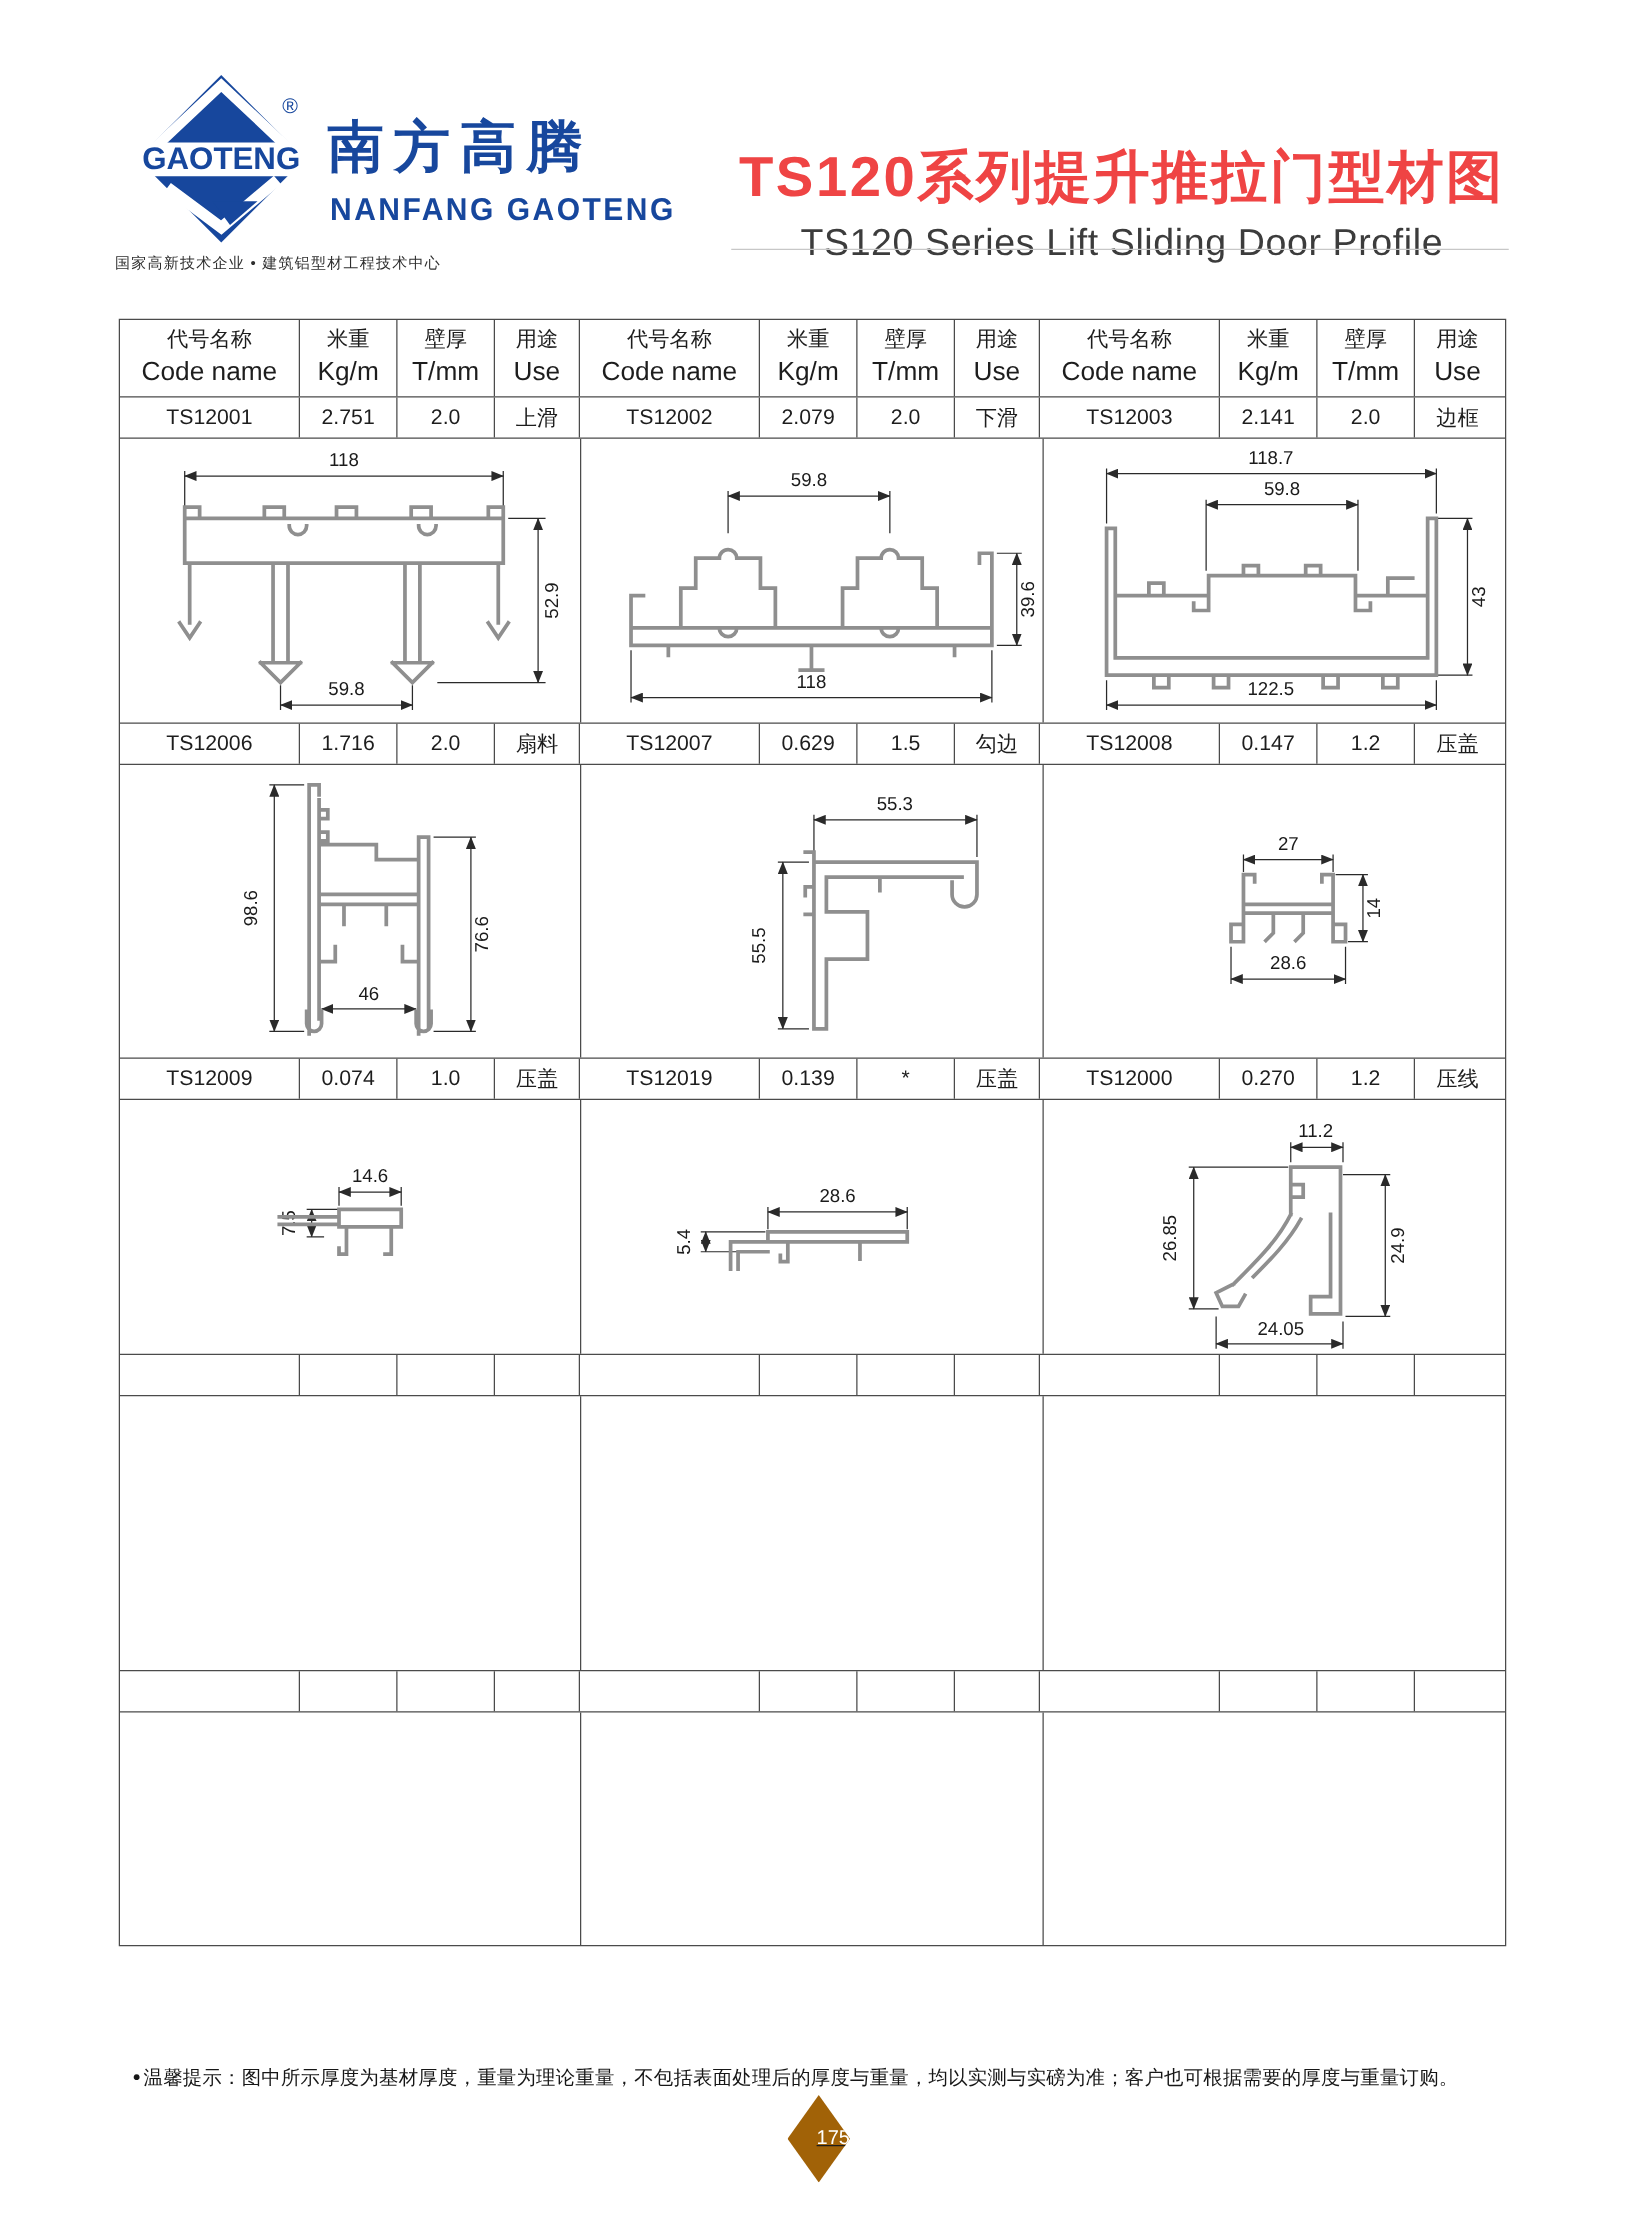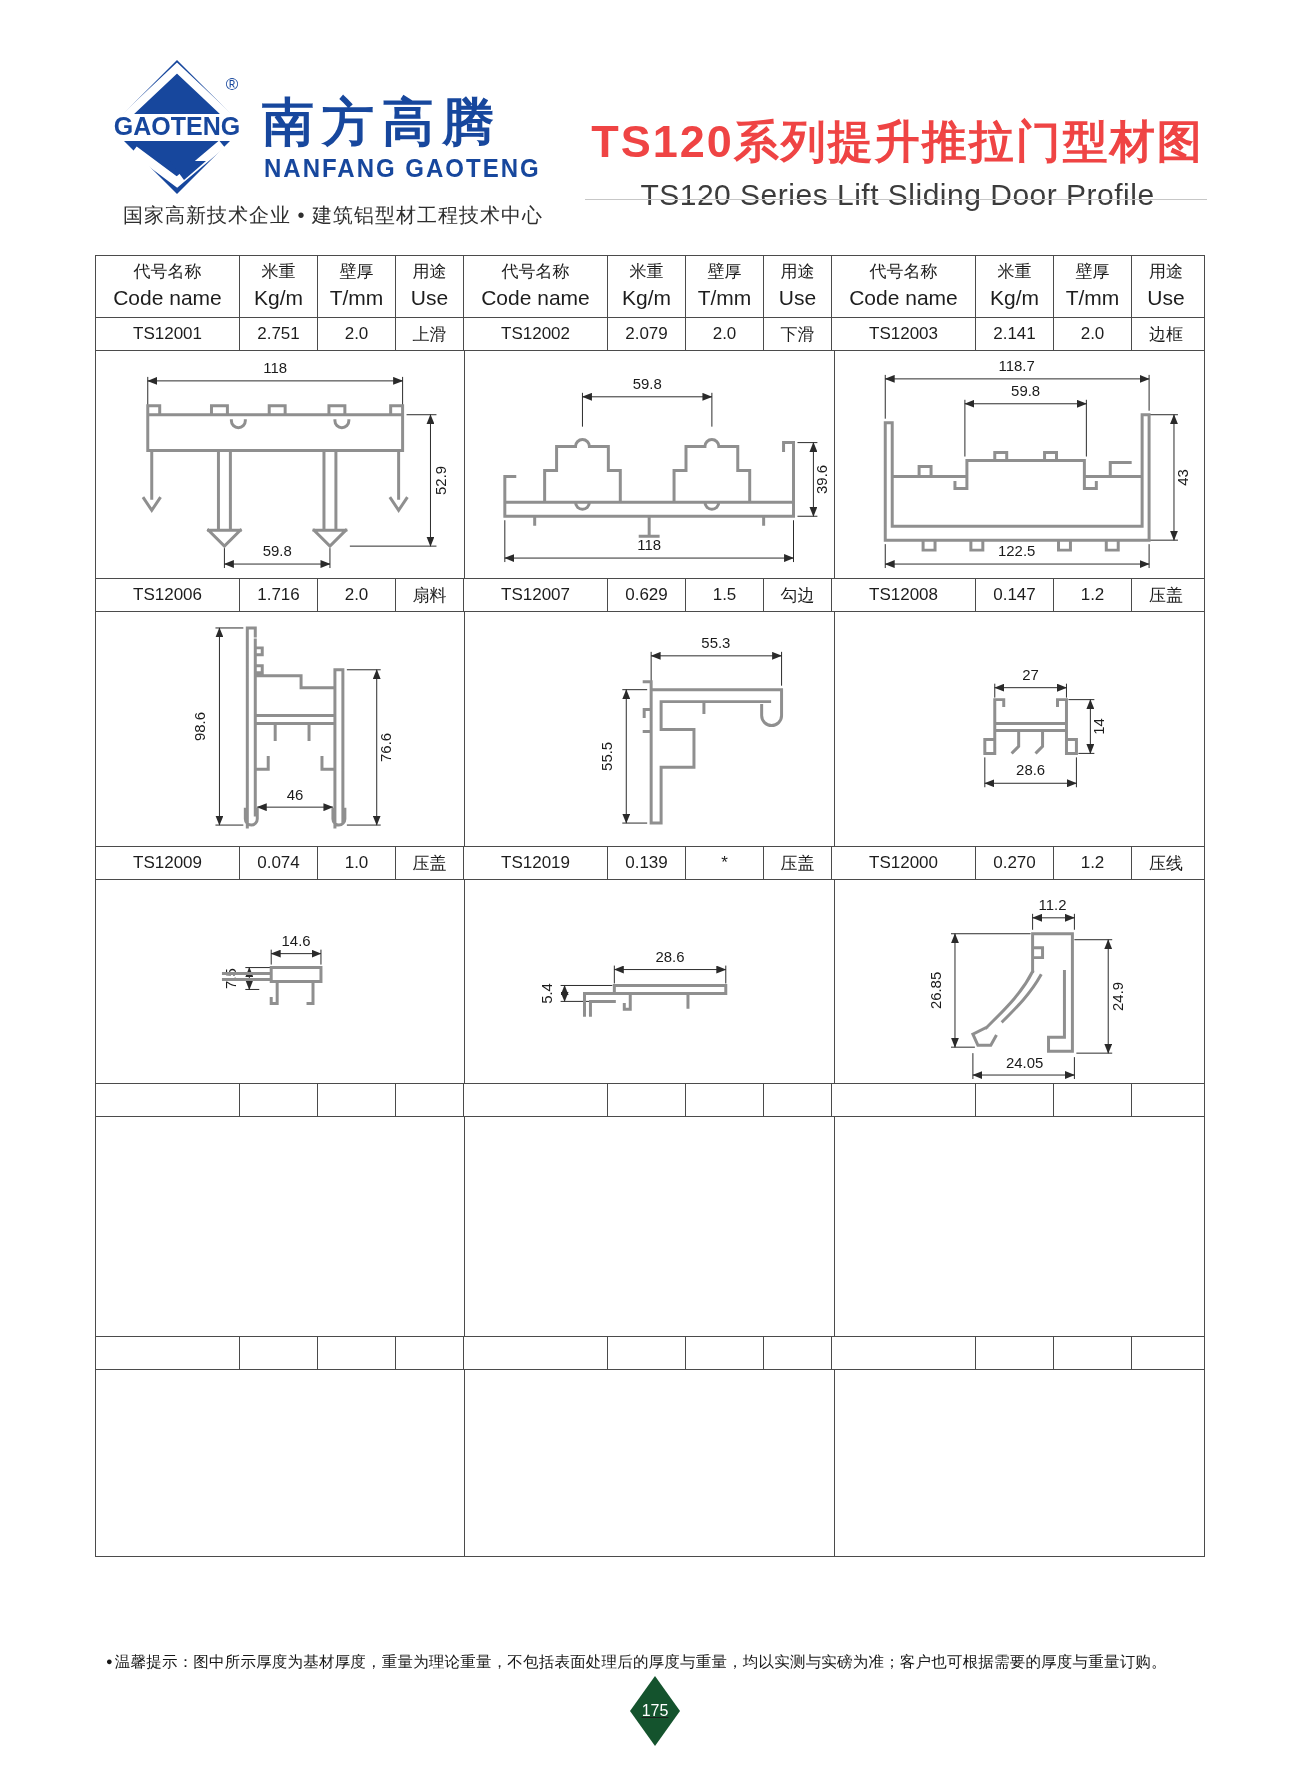--- a/index.html
+++ b/index.html
@@ -1,24 +1,24 @@
 <!DOCTYPE html>
 <html><head>
 <meta charset="utf-8">
 <style>
   html,body{margin:0;padding:0;}
   body{width:1300px;height:1775px;position:relative;background:#ffffff;
        font-family:"Liberation Sans","DejaVu Sans",sans-serif;color:#1d1d1d;overflow:hidden;}
   
   .logo-svg{position:absolute;left:108px;top:58px;width:138px;height:138px;}
-  .brand-cn{position:absolute;left:262px;top:88px;width:280px;font-size:52px;font-weight:bold;
+  .brand-cn{position:absolute;left:262px;top:88px;width:280px;font-size:45px;font-weight:bold;
             color:#17479d;letter-spacing:8px;white-space:nowrap;}
   .brand-en{position:absolute;left:264px;top:155px;font-size:24px;font-weight:bold;color:#17479d;
             letter-spacing:2px;white-space:nowrap;transform:scaleY(1.05);}
-  .tagline{position:absolute;left:123px;top:202px;font-size:20px;color:#2e2e2e;letter-spacing:1px;white-space:nowrap;}
+  .tagline{position:absolute;left:92px;top:202px;font-size:12px;color:#2e2e2e;letter-spacing:1px;white-space:nowrap;}
   .title-wrap{position:absolute;left:585px;top:112px;width:625px;text-align:center;}
   .title-cn{font-size:45px;font-weight:bold;color:#ef4444;letter-spacing:2px;white-space:nowrap;}
   .title-en{margin-top:6px;font-size:30px;color:#3c3c3c;letter-spacing:0.5px;white-space:nowrap;}
   .title-rule{position:absolute;left:585px;top:199px;width:622px;height:1px;background:#c7c7c7;}
   
   .table{position:absolute;left:95px;top:255px;width:1110px;border:1.5px solid #4b4b4b;box-sizing:border-box;}
   .row{display:flex;box-sizing:border-box;border-bottom:1.5px solid #4b4b4b;}
   .row.last{border-bottom:none;}
   .cell{box-sizing:border-box;border-right:1.5px solid #4b4b4b;display:flex;flex-direction:column;
         justify-content:center;align-items:center;text-align:center;overflow:hidden;}
@@ -35,22 +35,22 @@
   .dcell svg{width:100%;height:100%;display:block;}
   
   .prof{stroke:#8f8f8f;stroke-width:3;fill:none;stroke-linecap:square;stroke-linejoin:miter;}
   .ext line{stroke:#2a2a2a;stroke-width:1;}
   .dline{stroke:#2a2a2a;stroke-width:1;marker-start:url(#arw);marker-end:url(#arw);}
   .dtxt{font:15px "Liberation Sans","DejaVu Sans",sans-serif;fill:#1b1b1b;}
   
   .note{position:absolute;left:106px;top:1652px;width:1102px;font-size:15.5px;color:#161616;
         letter-spacing:0.2px;white-space:nowrap;}
   .note .bullet{font-size:11px;vertical-align:2px;padding-right:2px;}
-  .page-diamond{position:absolute;left:630px;top:1676px;width:50px;height:70px;background:#14532d;
-        clip-path:polygon(50% 0,100% 50%,50% 100%,0 50%);display:flex;align-items:center;justify-content:center;text-decoration:underline;}
+  .page-diamond{position:absolute;left:630px;top:1676px;width:50px;height:70px;background:#a16207;
+        clip-path:polygon(50% 0,100% 50%,50% 100%,0 50%);display:flex;align-items:center;justify-content:flex-end;text-decoration:underline;}
   .page-diamond span{color:#ffffff;font-size:16px;}
 </style>
 </head>
 <body>
 
 <svg width="0" height="0" style="position:absolute">
   <defs>
     <marker id="arw" viewBox="0 0 10 8" markerWidth="10" markerHeight="8" refX="9.5" refY="4" orient="auto-start-reverse" markerUnits="userSpaceOnUse">
       <path d="M0,0 L10,4 L0,8 Z" fill="#2a2a2a"></path>
     </marker>

